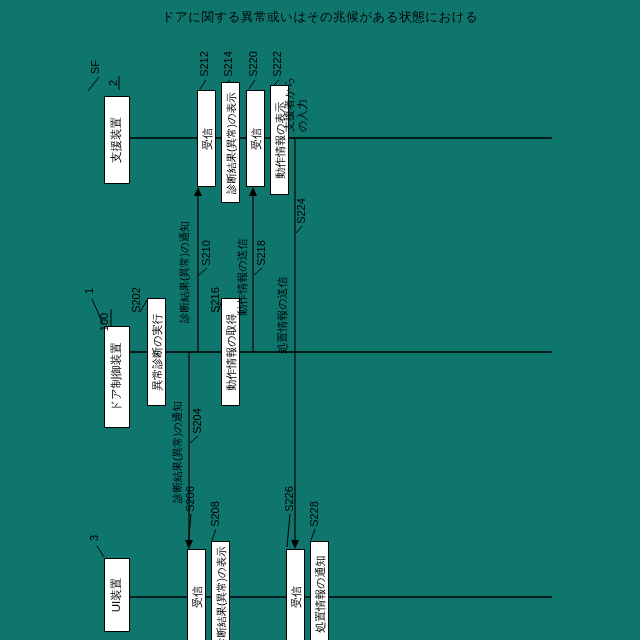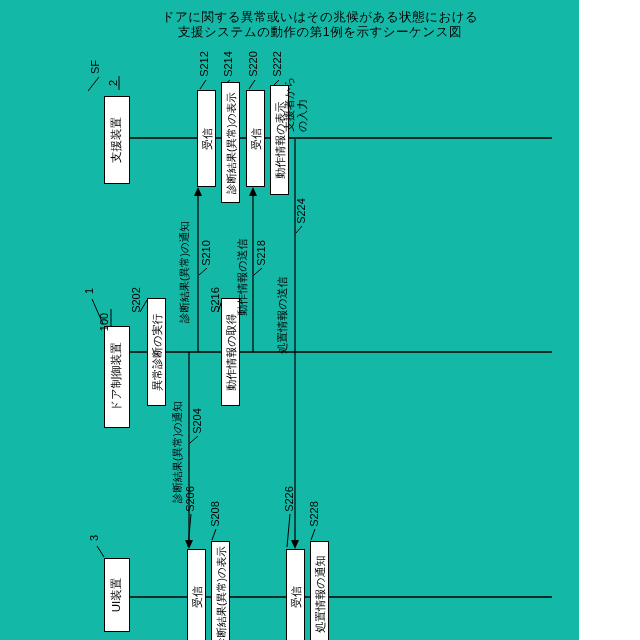--- a/index.html
+++ b/index.html
@@ -3,22 +3,22 @@
 <meta charset="utf-8">
 <style>
   * { margin:0; padding:0; box-sizing:border-box; }
   html,body { background:#ffffff; }
   body {
     width:640px; height:640px;
     font-family:"Liberation Sans","DejaVu Sans",sans-serif;
     color:#000;
   }
   .canvas {
-    position:relative; width:579px; height:640px;
-    background:#14b8a6; overflow:hidden;
+    position:relative; width:640px; height:640px;
+    background:#0f766e; overflow:hidden;
   }
   .title-line {
     position:absolute; left:0; width:640px; text-align:center;
     font-size:12.5px; letter-spacing:0.5px; color:#000;
   }
   
   .vtext {
     position:absolute;
     transform:translate(-50%,-50%) rotate(-90deg);
     white-space:nowrap;
@@ -33,21 +33,20 @@
   .actorbox { border-width:1.6px; }
   svg.lines { position:absolute; left:0; top:0; z-index:1; }
   .z3 { z-index:3; }
 </style>
 </head>
 <body>
 
 <div class="canvas">
 
   <div class="title-line" style="top:9px;">ドアに関する異常或いはその兆候がある状態における</div>
-  <div class="title-line" style="top:24px;">支援システムの動作の第1例を示すシーケンス図</div>
 
   <svg class="lines" width="640" height="640" viewBox="0 0 640 640">
 
     <line x1="130" y1="138" x2="552" y2="138" stroke="#000" stroke-width="1.3"></line>
     <line x1="130" y1="352" x2="552" y2="352" stroke="#000" stroke-width="1.3"></line>
     <line x1="130" y1="597" x2="552" y2="597" stroke="#000" stroke-width="1.3"></line>
 
     <line x1="189" y1="352" x2="189" y2="541" stroke="#000" stroke-width="1.2"></line>
     <polygon points="185,540 193,540 189,549" fill="#000"></polygon>
 

